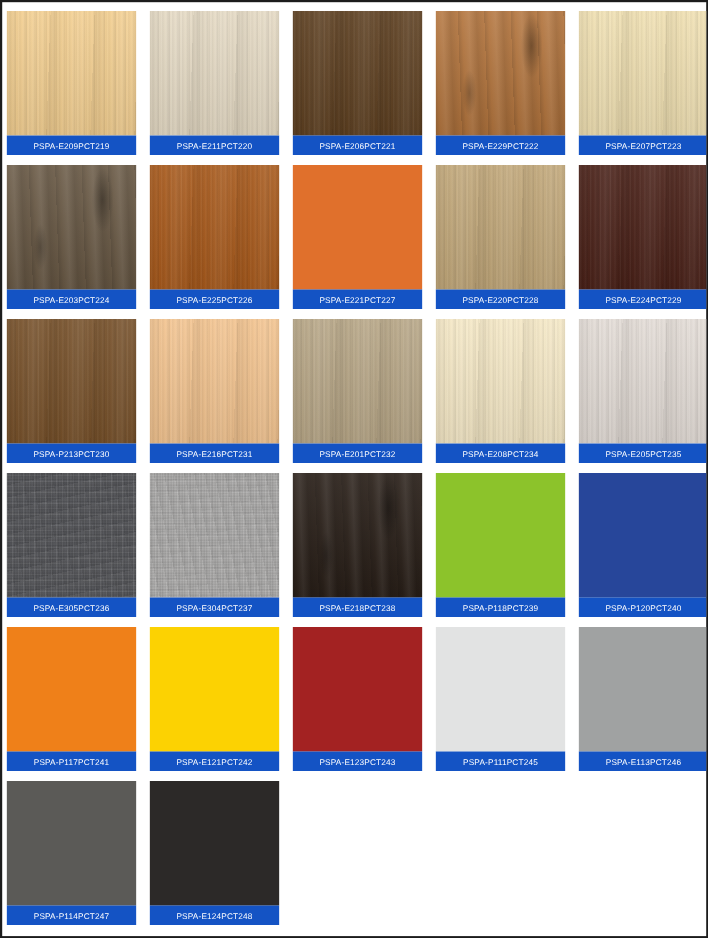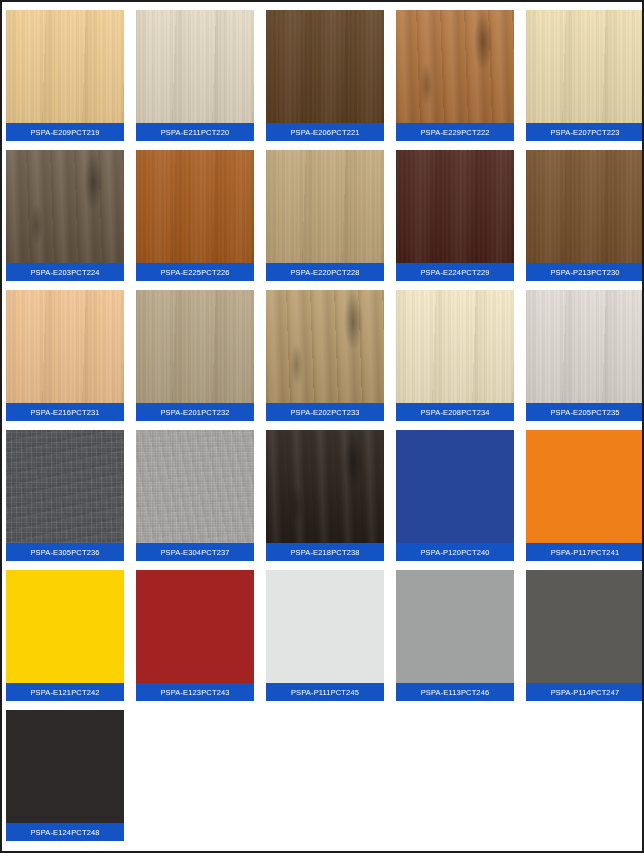--- a/index.html
+++ b/index.html
@@ -183,20 +183,26 @@
         </div>
         <div class="swatch-label">PSPA-E203PCT224</div>
       </div>
       <div class="swatch-card">
         <div class="swatch-img" style="background-color: rgb(168, 90, 28);">
           <div class="grain wood"></div>
         </div>
         <div class="swatch-label">PSPA-E225PCT226</div>
       </div>
       <div class="swatch-card">
+        <div class="swatch-img" style="background-color: rgb(224, 112, 44);">
+          <div class="grain solid"></div>
+        </div>
+        <div class="swatch-label">PSPA-E221PCT227</div>
+      </div>
+      <div class="swatch-card">
         <div class="swatch-img" style="background-color: rgb(194, 168, 122);">
           <div class="grain wood"></div>
         </div>
         <div class="swatch-label">PSPA-E220PCT228</div>
       </div>
       <div class="swatch-card">
         <div class="swatch-img" style="background-color: rgb(74, 33, 24);">
           <div class="grain wood"></div>
         </div>
         <div class="swatch-label">PSPA-E224PCT229</div>
@@ -211,26 +217,20 @@
         <div class="swatch-img" style="background-color: rgb(243, 196, 144);">
           <div class="grain wood"></div>
         </div>
         <div class="swatch-label">PSPA-E216PCT231</div>
       </div>
       <div class="swatch-card">
         <div class="swatch-img" style="background-color: rgb(184, 167, 135);">
           <div class="grain wood"></div>
         </div>
         <div class="swatch-label">PSPA-E201PCT232</div>
-      </div>
-      <div class="swatch-card">
-        <div class="swatch-img" style="background-color: rgb(185, 156, 108);">
-          <div class="grain plank"></div>
-        </div>
-        <div class="swatch-label">PSPA-E202PCT233</div>
       </div>
       <div class="swatch-card">
         <div class="swatch-img" style="background-color: rgb(245, 232, 198);">
           <div class="grain wood"></div>
         </div>
         <div class="swatch-label">PSPA-E208PCT234</div>
       </div>
       <div class="swatch-card">
         <div class="swatch-img" style="background-color: rgb(227, 220, 214);">
           <div class="grain wood"></div>
@@ -247,20 +247,26 @@
         <div class="swatch-img" style="background-color: rgb(178, 177, 176);">
           <div class="grain linen"></div>
         </div>
         <div class="swatch-label">PSPA-E304PCT237</div>
       </div>
       <div class="swatch-card">
         <div class="swatch-img" style="background-color: rgb(42, 32, 25);">
           <div class="grain plank"></div>
         </div>
         <div class="swatch-label">PSPA-E218PCT238</div>
+      </div>
+      <div class="swatch-card">
+        <div class="swatch-img" style="background-color: rgb(140, 195, 43);">
+          <div class="grain solid"></div>
+        </div>
+        <div class="swatch-label">PSPA-P118PCT239</div>
       </div>
       <div class="swatch-card">
         <div class="swatch-img" style="background-color: rgb(39, 70, 154);">
           <div class="grain solid"></div>
         </div>
         <div class="swatch-label">PSPA-P120PCT240</div>
       </div>
       <div class="swatch-card">
         <div class="swatch-img" style="background-color: rgb(239, 128, 25);">
           <div class="grain solid"></div>

